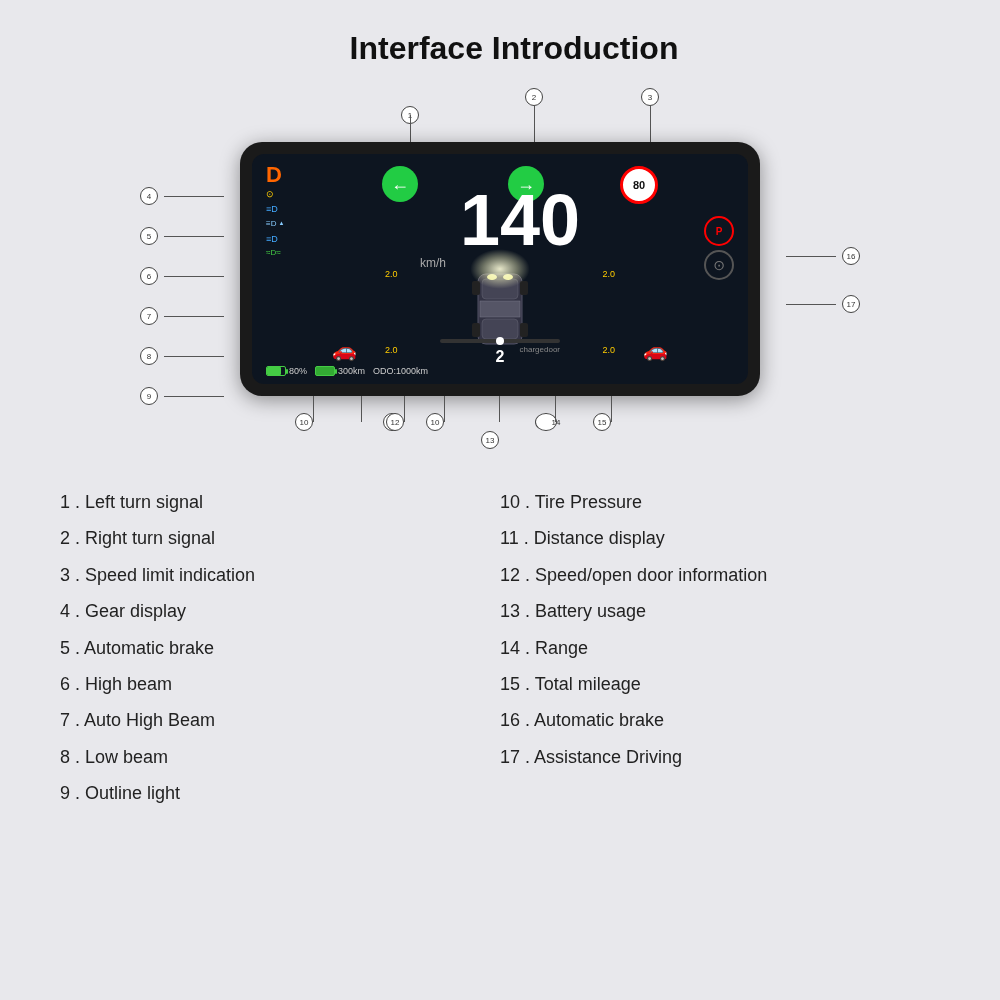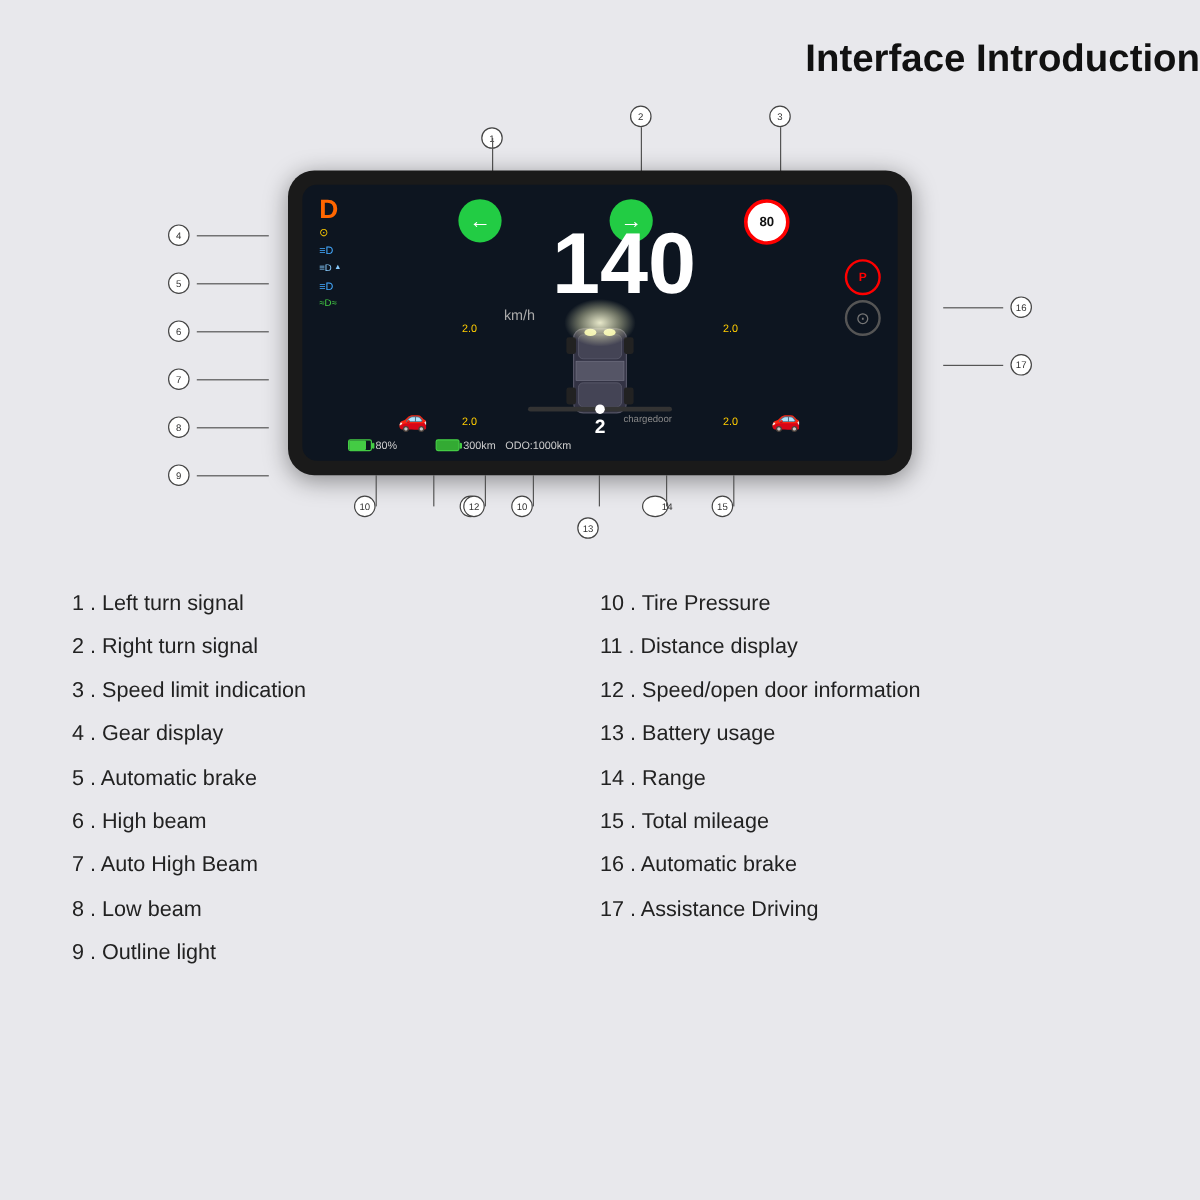--- a/index.html
+++ b/index.html
@@ -6,21 +6,21 @@
     body {
       width: 1000px;
       height: 1000px;
       background: #e8e8ec;
       font-family: Arial, sans-serif;
       overflow: hidden;
       position: relative;
     }
 
     .page-title {
-      text-align: right;
+      text-align: center;
       font-size: 32px;
       font-weight: bold;
       padding-top: 30px;
       padding-bottom: 20px;
       color: #111;
       margin-left: 28px;
     }
 
     
     .device-frame {
@@ -127,21 +127,20 @@
       display: flex;
       align-items: center;
       gap: 8px;
       font-size: 9px;
     }
 
     .battery-indicator {
       display: flex;
       align-items: center;
       gap: 3px;
-      margin-left: 24px;
     }
 
     .battery-icon {
       width: 20px;
       height: 10px;
       border: 1px solid #44cc44;
       border-radius: 2px;
       position: relative;
       overflow: visible;
     }

